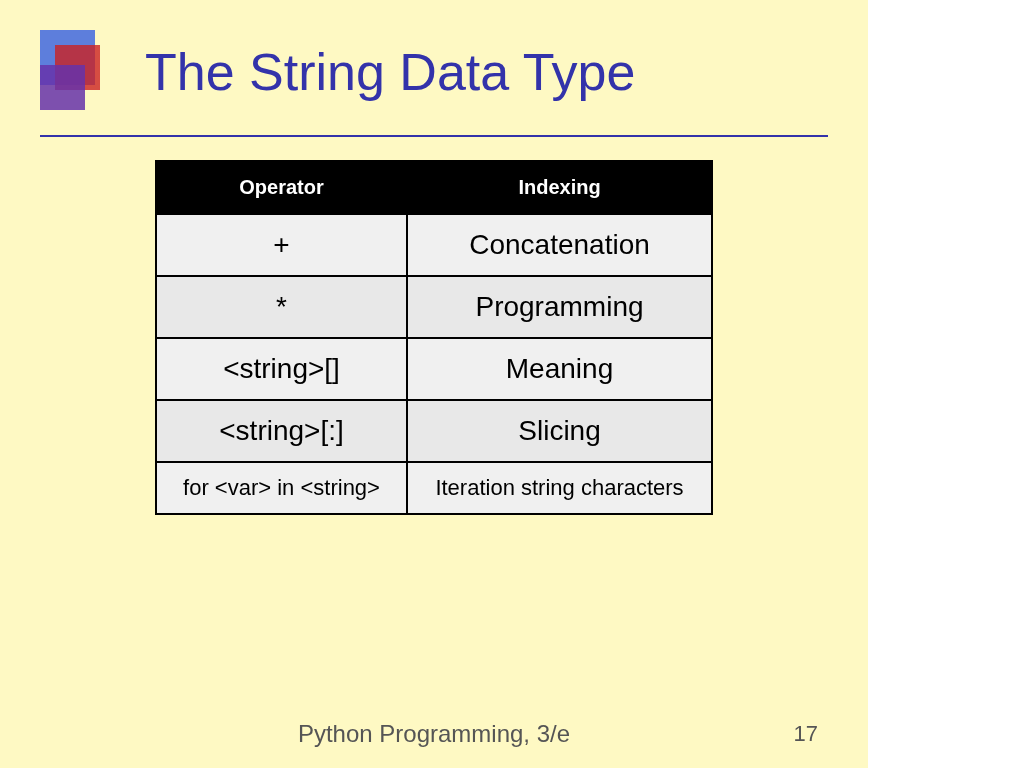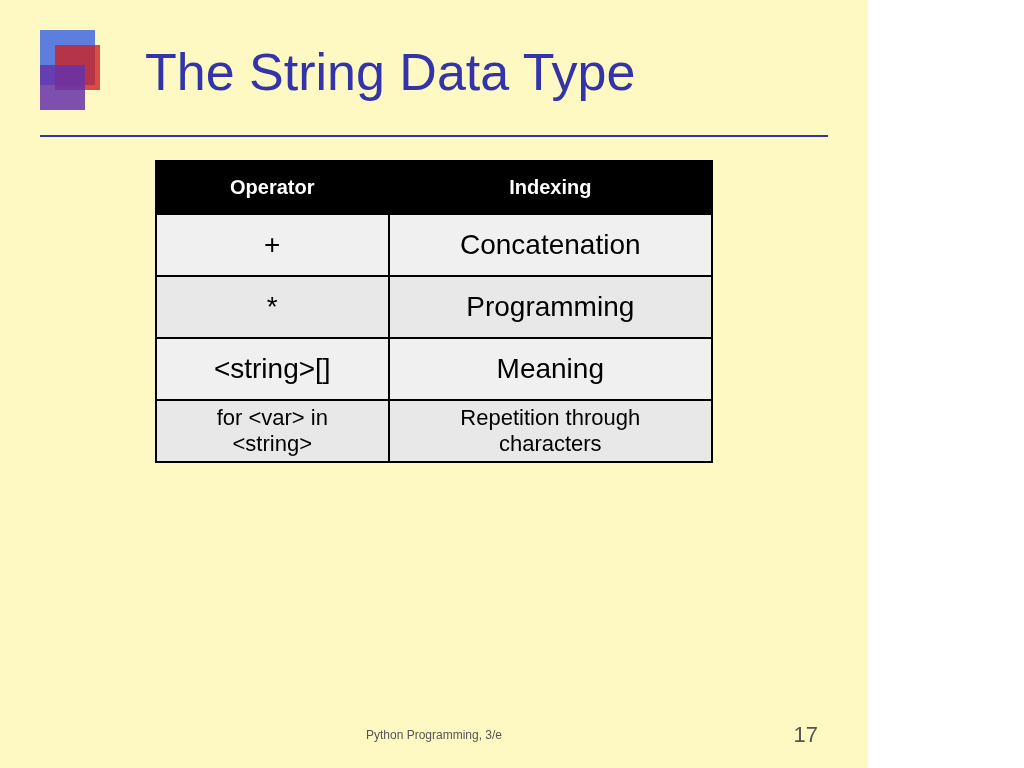--- a/index.html
+++ b/index.html
@@ -118,41 +118,41 @@
       color: #000000;
     }
 
     tbody tr:nth-child(even) td {
       background: #e8e8e8;
     }
 
     
     tbody tr:last-child td {
       font-size: 22px;
-      padding: 4px 20px;
+      padding: 12px 20px;
     }
 
     
     .footer {
       position: absolute;
       bottom: 20px;
       left: 0;
       right: 0;
       display: flex;
       justify-content: space-between;
       align-items: center;
       padding: 0 50px;
     }
 
     .footer-left {
       width: 80px;
     }
 
     .footer-center {
-      font-size: 12px;
+      font-size: 24px;
       color: #555555;
       text-align: center;
     }
 
     .footer-right {
       font-size: 22px;
       color: #555555;
       font-weight: normal;
       width: 80px;
       text-align: right;
@@ -188,22 +188,26 @@
           </tr>
           <tr>
             <td>*</td>
             <td>Programming</td>
           </tr>
           <tr>
             <td>&lt;string&gt;[]</td>
             <td>Meaning</td>
           </tr>
           <tr>
+            <td>&lt;string&gt;[:]</td>
+            <td>Slicing</td>
+          </tr>
+          <tr>
             <td>for &lt;var&gt; in &lt;string&gt;</td>
-            <td>Repetition through characters</td>
+            <td>Iteration string characters</td>
           </tr>
         </tbody>
     </table>
   </div>
 
   <div class="footer">
     <div class="footer-left"></div>
     <div class="footer-center">Python Programming, 3/e</div>
     <div class="footer-right">17</div>
   </div>

